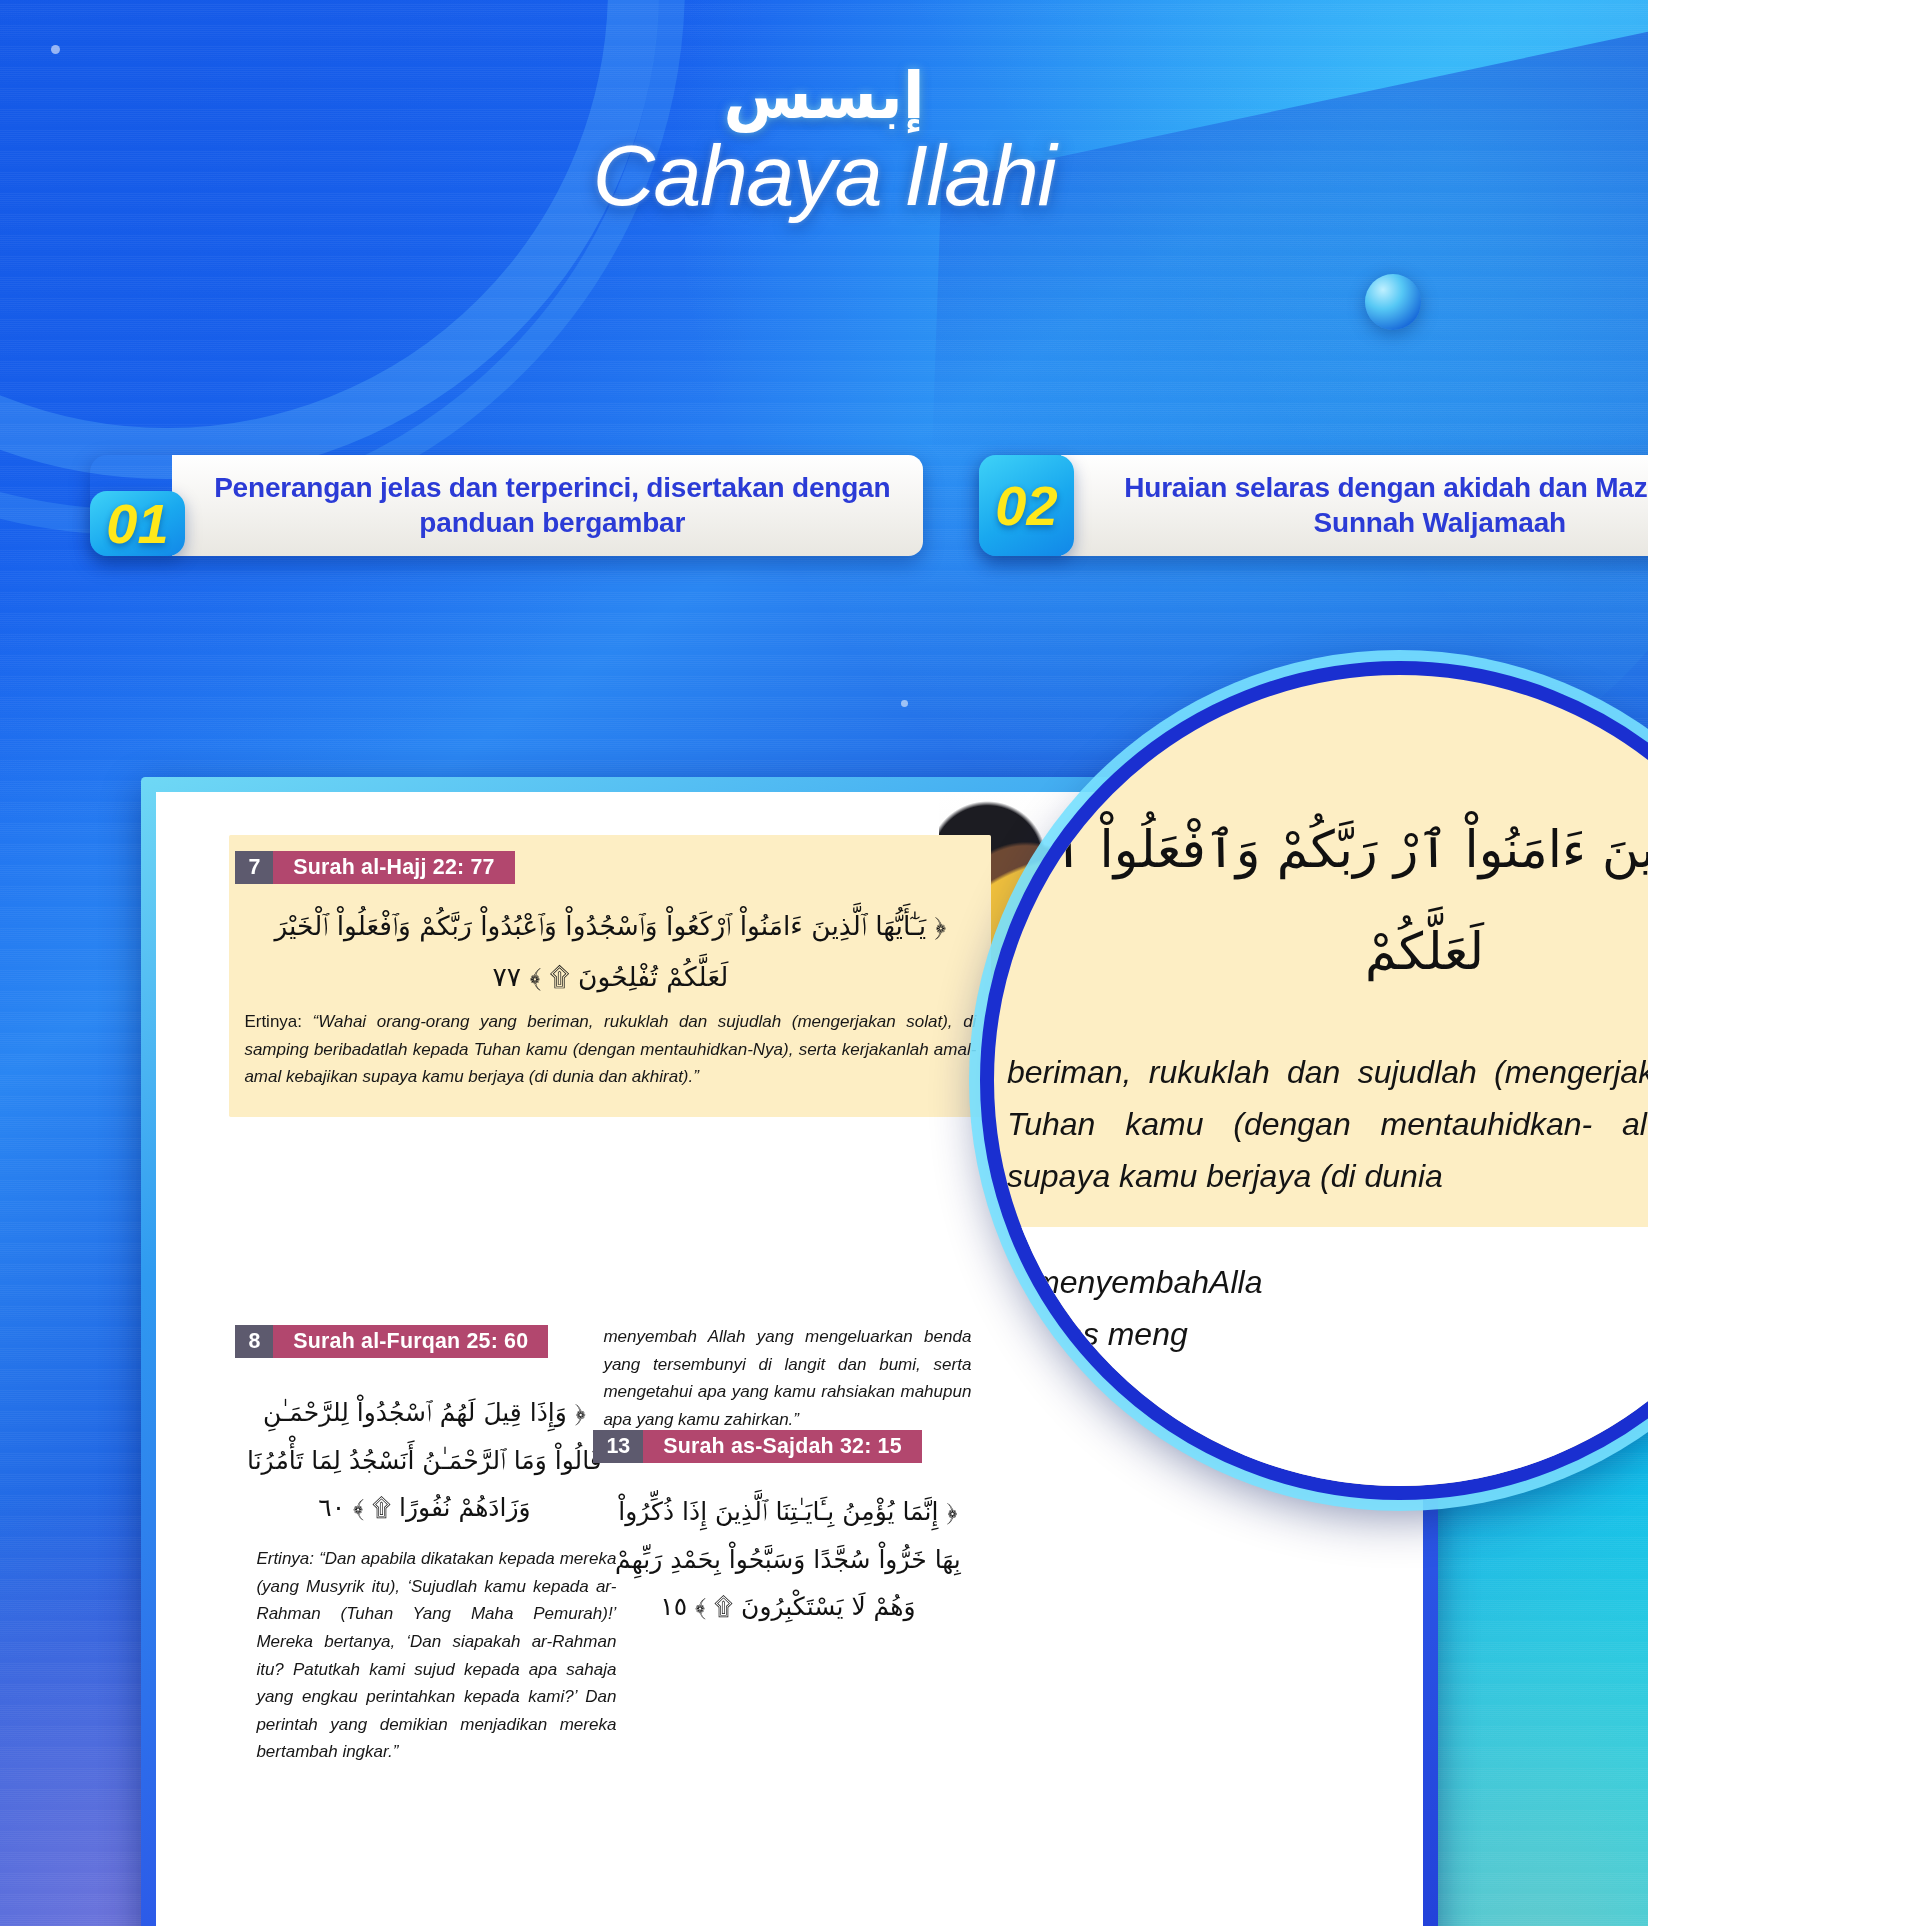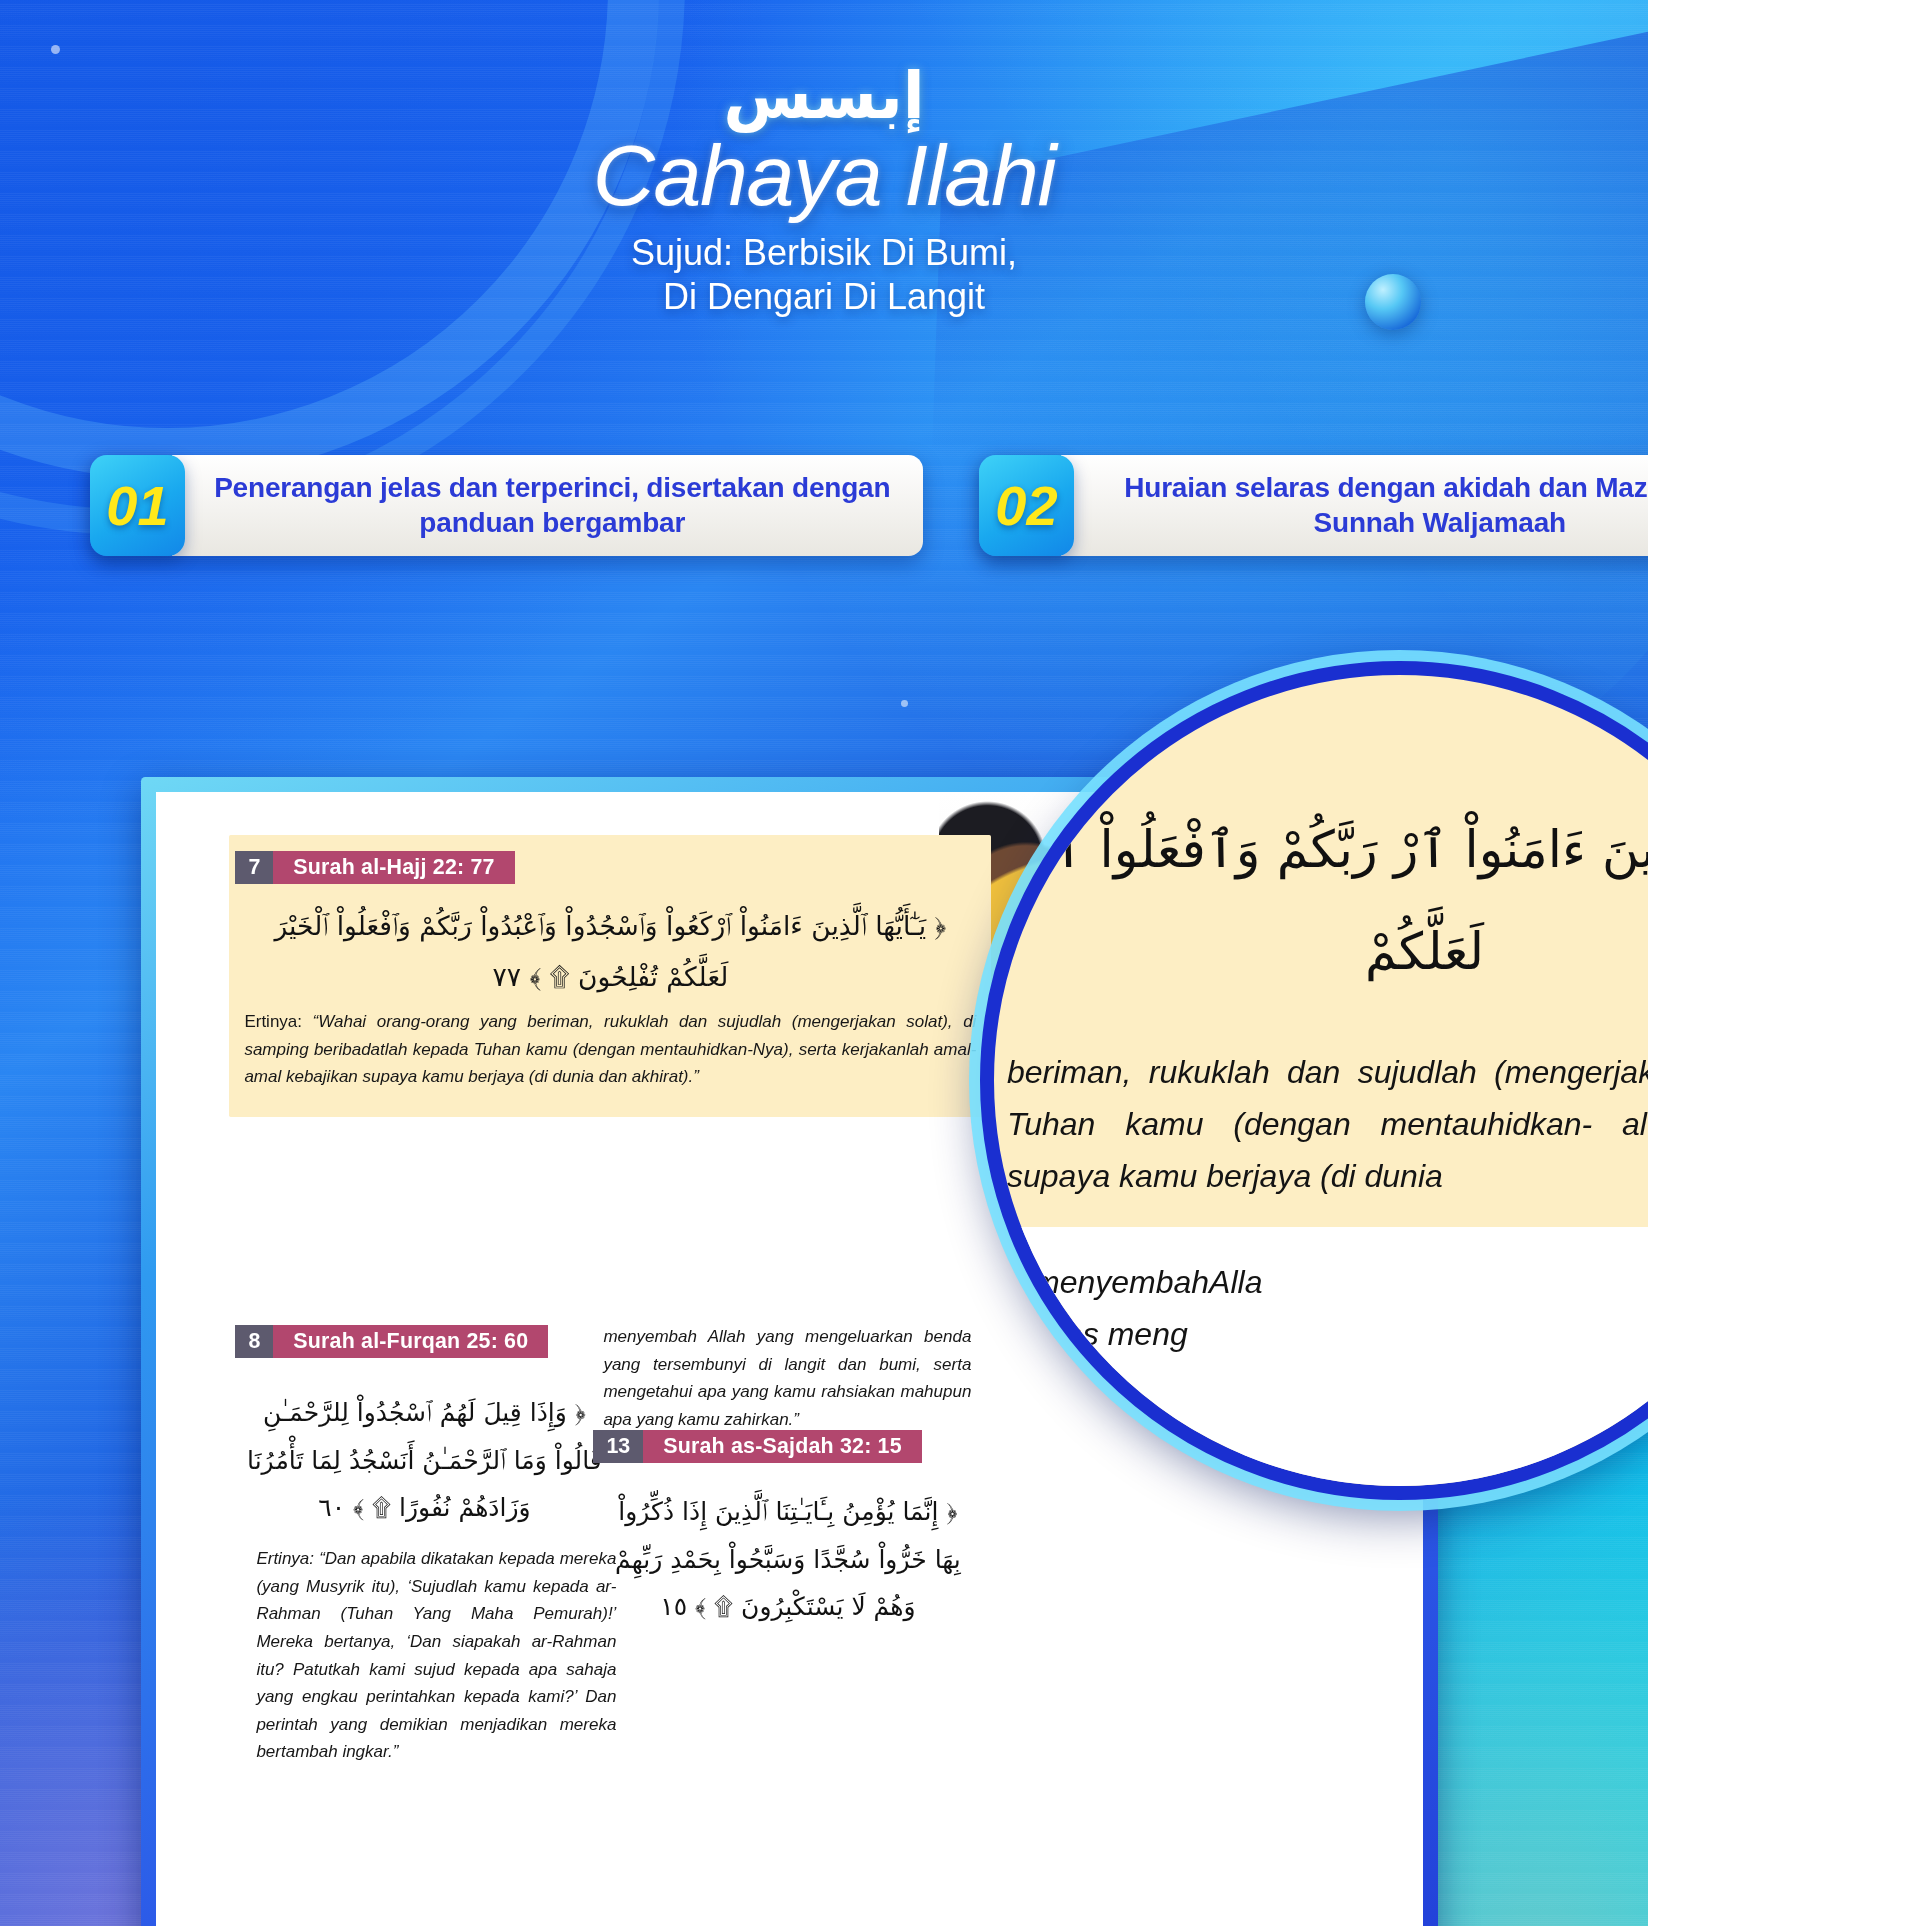--- a/index.html
+++ b/index.html
@@ -157,21 +157,21 @@
     align-items: center;
     justify-content: center;
     text-align: center;
     padding: 14.6px 20.5px 14.6px 30px;
     font-size: 28px;
     font-weight: 700;
     color: #2b3bd6;
     line-height: 1.28;
     letter-spacing: -0.2px;
   }
-  .badge-1 { flex: 0 0 833px; }
+  .badge-1 { flex: 0 0 833px; align-items: flex-end; }
   .badge-2 { flex: 0 0 830px; }
 
   
   .doc-wrap {
     position: absolute;
     left: 141px;
     top: 777px;
     width: 1297px;
     height: 1194px;
     background: linear-gradient(160deg, #6fd8f5 0%, #2f9af0 30%, #2c59e8 70%, #2240d8 100%);
@@ -350,24 +350,20 @@
   <div class="swoosh sw5"></div>
   <div class="swoosh sw6"></div>
   <div class="texture"></div>
   <div class="dot" style="left:51px; top:45px; width:9.4px; height:9.4px;"></div>
   <div class="dot" style="left:901px; top:700px; width:6.8px; height:6.8px;"></div>
   <div class="sphere"></div>
 
   <div class="header">
     <div class="brand-arabic">إبسس</div>
     <div class="brand-title">Cahaya Ilahi</div>
-    <div class="brand-sub">
-      <div>Sujud: Berbisik Di Bumi,</div>
-      <div>Di Dengari Di Langit</div>
-    </div>
   </div>
 
   <div class="badges">
     <div class="badge badge-1">
       <div class="badge-num">01</div>
       <div class="badge-text">Penerangan jelas dan terperinci, disertakan dengan panduan bergambar</div>
     </div>
     <div class="badge badge-2">
       <div class="badge-num">02</div>
       <div class="badge-text">Huraian selaras dengan akidah dan Mazhab Ahli Sunnah Waljamaah</div>

